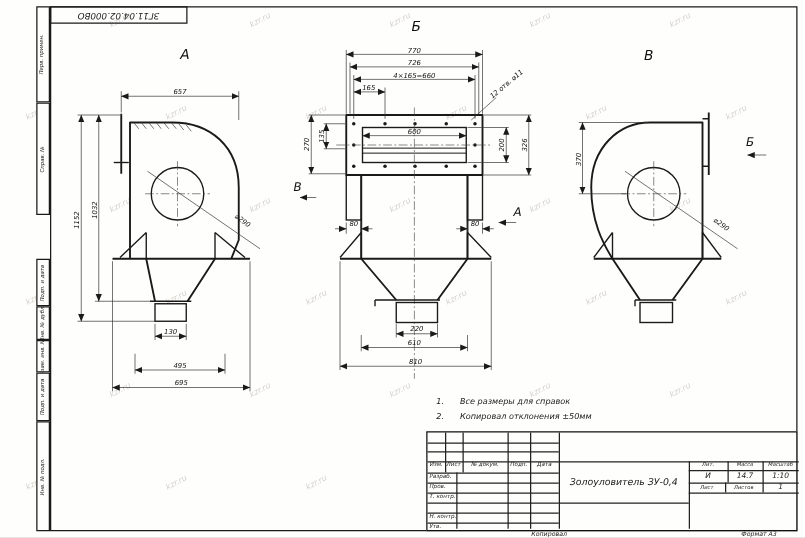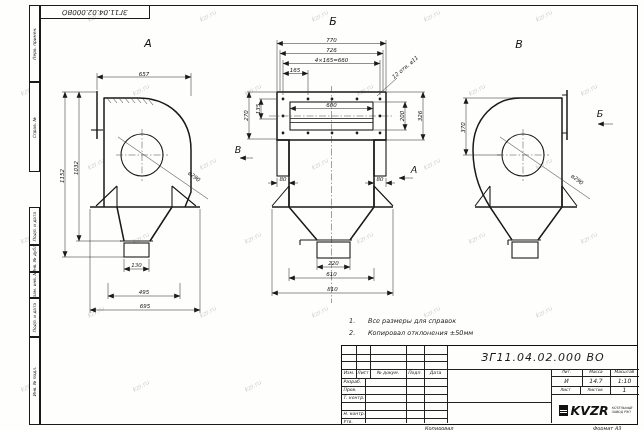--- a/index.html
+++ b/index.html
@@ -299,36 +299,28 @@
     <div class="t" style="left:0;top:23px;width:14px;height:9px">Изм.</div>
     <div class="t" style="left:14px;top:23px;width:14px;height:9px">Лист</div>
     <div class="t" style="left:28px;top:23px;width:36px;height:9px">№ докум.</div>
     <div class="t" style="left:64px;top:23px;width:18px;height:9px">Подп.</div>
     <div class="t" style="left:82px;top:23px;width:23px;height:9px">Дата</div>
     <div class="t lft" style="left:0;top:32px;width:23px;height:8px">Разраб.</div>
     <div class="t lft" style="left:0;top:40px;width:23px;height:8px">Пров.</div>
     <div class="t lft" style="left:0;top:48px;width:23px;height:8px">Т. контр.</div>
     <div class="t lft" style="left:0;top:64px;width:23px;height:8px">Н. контр.</div>
     <div class="t lft" style="left:0;top:72px;width:23px;height:8px">Утв.</div>
-    <div class="t desig" style="left:105px;top:0;width:192px;height:23px">ЗГ11.04.02.000 ВО</div>
+    <div class="t pname" style="left:105px;top:23px;width:104px;height:33px">Золоуловитель ЗУ-0,4</div>
     <div class="t small-h" style="left:209px;top:23px;width:31px;height:7px">Лит.</div>
     <div class="t small-h" style="left:240px;top:23px;width:28px;height:7px">Масса</div>
     <div class="t small-h" style="left:268px;top:23px;width:29px;height:7px">Масштаб</div>
     <div class="t val" style="left:209px;top:30px;width:31px;height:10px">И</div>
     <div class="t val" style="left:240px;top:30px;width:28px;height:10px">14.7</div>
     <div class="t val" style="left:268px;top:30px;width:29px;height:10px">1:10</div>
     <div class="t small-h" style="left:209px;top:40px;width:29px;height:8px">Лист</div>
     <div class="t small-h" style="left:238px;top:40px;width:30px;height:8px">Листов</div>
     <div class="t val" style="left:268px;top:40px;width:29px;height:8px">1</div>
-    <div class="logo-wrap">
-      <span class="logo-mark"></span>
-      <span class="logo-text">KVZR</span>
-      <span class="logo-co">
-        <span>КОТЕЛЬНЫЙ</span>
-        <span>ЗАВОД РЭП</span>
-      </span>
-    </div>
   </div>
 
   <div class="below" style="left:425px;top:425px">Копировал</div>
   <div class="below" style="left:593px;top:425px">Формат А3</div>
 
 </div>
 
 </body></html>

